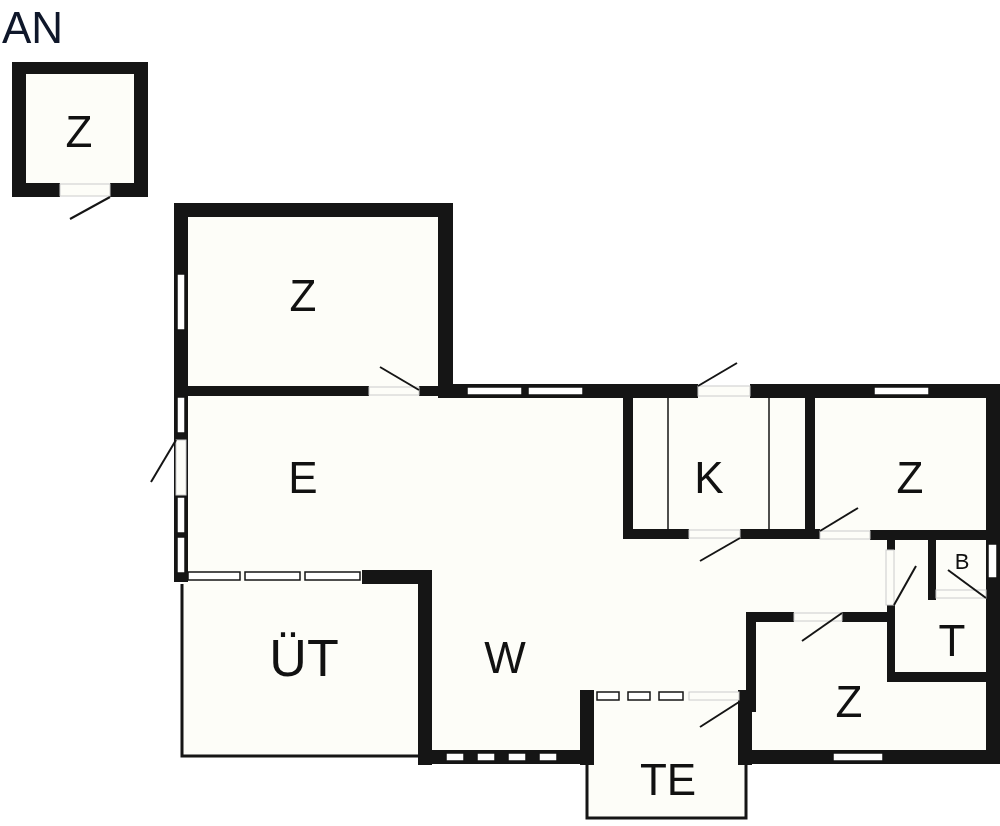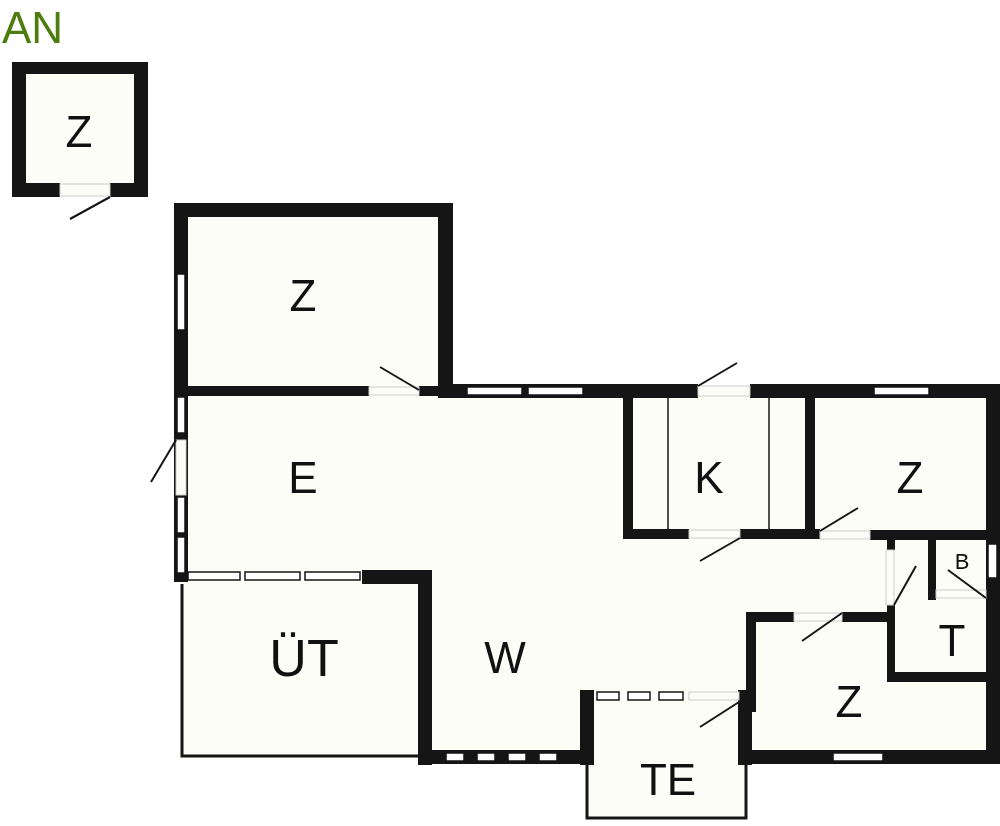--- a/index.html
+++ b/index.html
@@ -1,19 +1,19 @@
 <!DOCTYPE html>
 <html><head>
 <meta charset="utf-8">
 <style>
   html, body { margin: 0; padding: 0; background: #ffffff; }
   body { width: 1000px; height: 826px; position: relative; overflow: hidden; font-family: "Liberation Sans", sans-serif; }
   svg { position: absolute; left: 0; top: 0; }
   .lbl { position: absolute; font-family: "Liberation Sans", sans-serif; color: #111; transform: translate(-50%, -50%); white-space: nowrap; line-height: 1; }
-  .title { position: absolute; left: 2px; top: 6px; font-size: 44px; color: #4d7c0f; line-height: 1; }
+  .title { position: absolute; left: 2px; top: 6px; font-size: 44px; color: #0f172a; line-height: 1; }
 </style>
 </head>
 <body>
 
 <div class="title">AN</div>
 
 <svg width="1000" height="826" viewBox="0 0 1000 826">
 
   <g>
     <rect x="18" y="68" width="124" height="123" fill="#fdfdf8"></rect>

